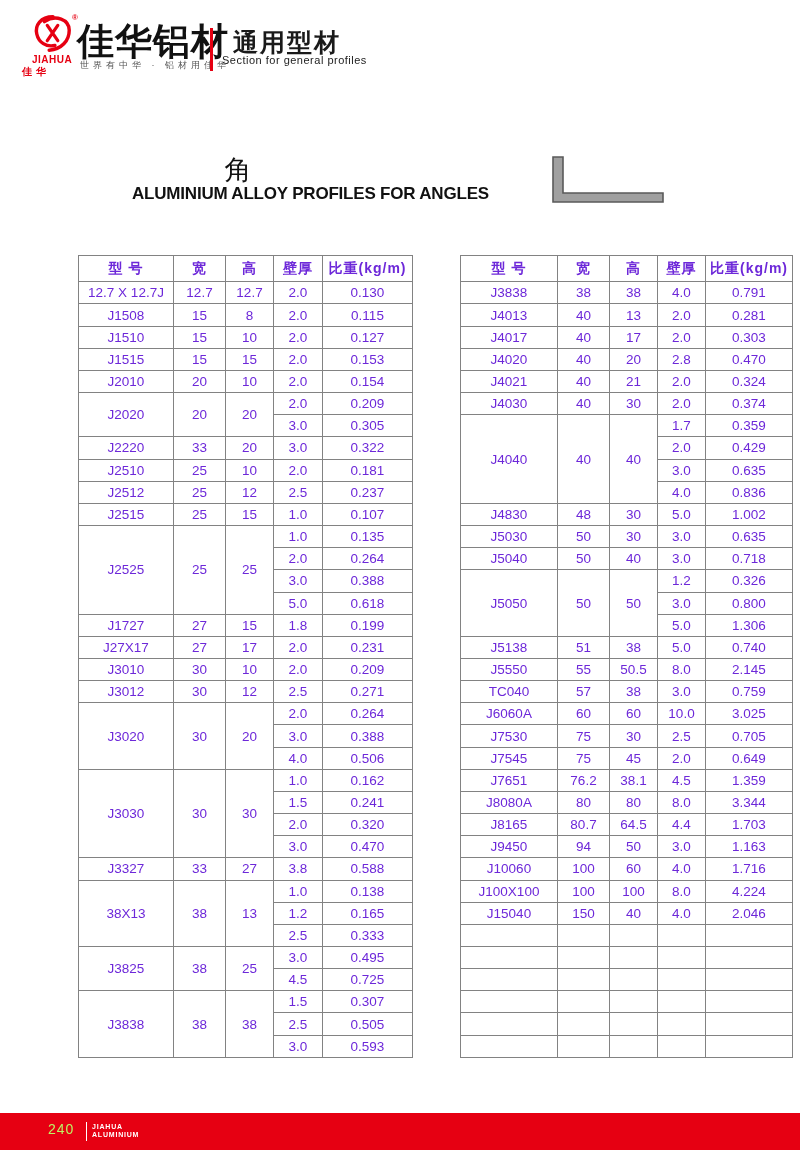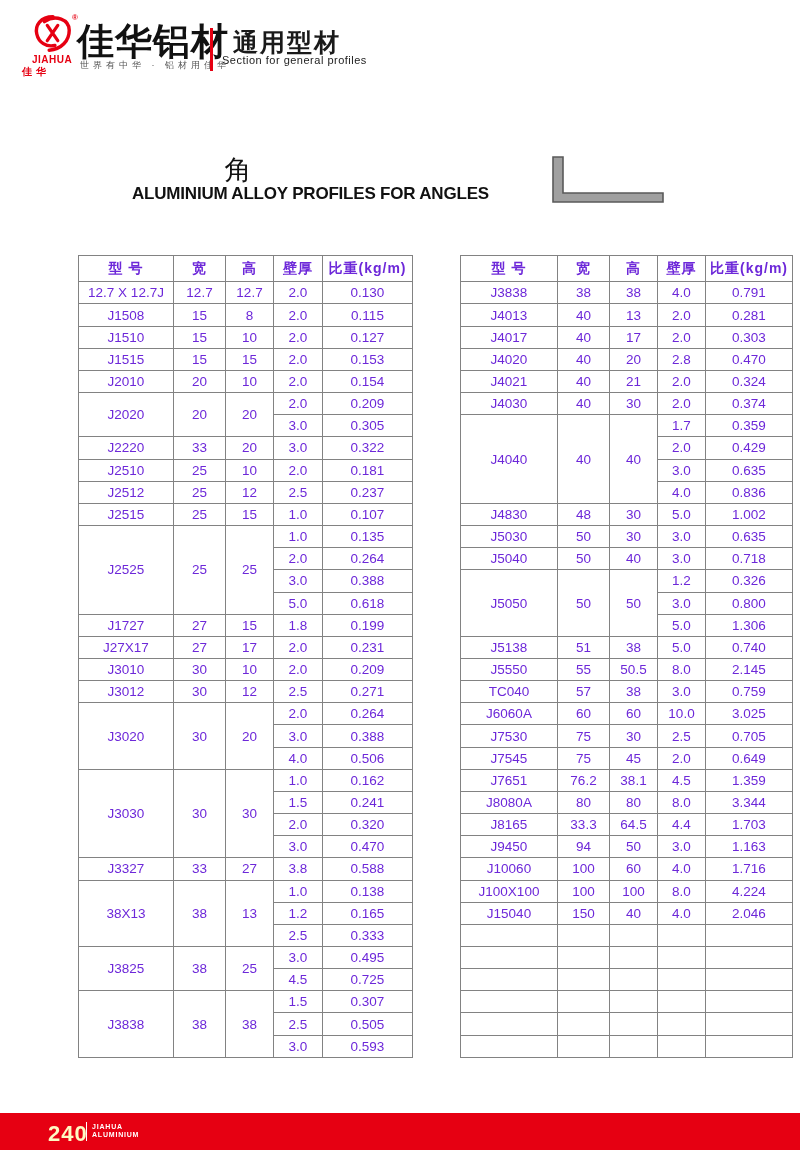--- a/index.html
+++ b/index.html
@@ -34,22 +34,22 @@
   .spec-table { position: absolute; border-collapse: collapse; table-layout: fixed;
     font-size: 13.5px; color: #6d28d9; }
   .spec-table th, .spec-table td { border: 1px solid #828282; text-align: center;
     vertical-align: middle; padding: 0; white-space: nowrap; overflow: hidden; font-weight: normal; }
   .spec-table th { font-size: 14px; font-weight: bold; letter-spacing: 1px; }
   #left-table  { left: 78px;  top: 255px; width: 334px; height: 803px; }
   #right-table { left: 460px; top: 255px; width: 332px; height: 803px; }
   
   .footer-bar { position: absolute; left: 0; top: 1113px; width: 800px; height: 37px;
     background: #e60012; }
-  .footer-page { position: absolute; left: 48px; top: 8px; font-size: 22px; font-weight: bold;
-    color: #fef9c3; letter-spacing: 1px; }
+  .footer-page { position: absolute; left: 48px; top: 8px; font-size: 14px; font-weight: normal;
+    color: #bef264; letter-spacing: 1px; }
   .footer-sep { position: absolute; left: 86px; top: 9px; width: 1px; height: 19px; background: #ffffff; }
   .footer-brand { position: absolute; left: 92px; top: 10px; font-size: 7px; color: #ffffff;
     line-height: 8px; letter-spacing: .8px; font-weight: bold; }
 </style>
 </head>
 <body>
 
 <div>
   <svg class="hdr-emblem" viewBox="0 0 48 44" xmlns="http://www.w3.org/2000/svg">
     <path d="M24 4 C11 4 5 13 7 22 C9 31 17 36 26 34" fill="none" stroke="#e60012" stroke-width="3.6" stroke-linecap="round"></path>
@@ -459,21 +459,21 @@
       </tr>
       <tr>
         <td rowspan="1">J8080A</td>
         <td rowspan="1">80</td>
         <td rowspan="1">80</td>
         <td>8.0</td>
         <td>3.344</td>
       </tr>
       <tr>
         <td rowspan="1">J8165</td>
-        <td rowspan="1">33.3</td>
+        <td rowspan="1">80.7</td>
         <td rowspan="1">64.5</td>
         <td>4.4</td>
         <td>1.703</td>
       </tr>
       <tr>
         <td rowspan="1">J9450</td>
         <td rowspan="1">94</td>
         <td rowspan="1">50</td>
         <td>3.0</td>
         <td>1.163</td>

